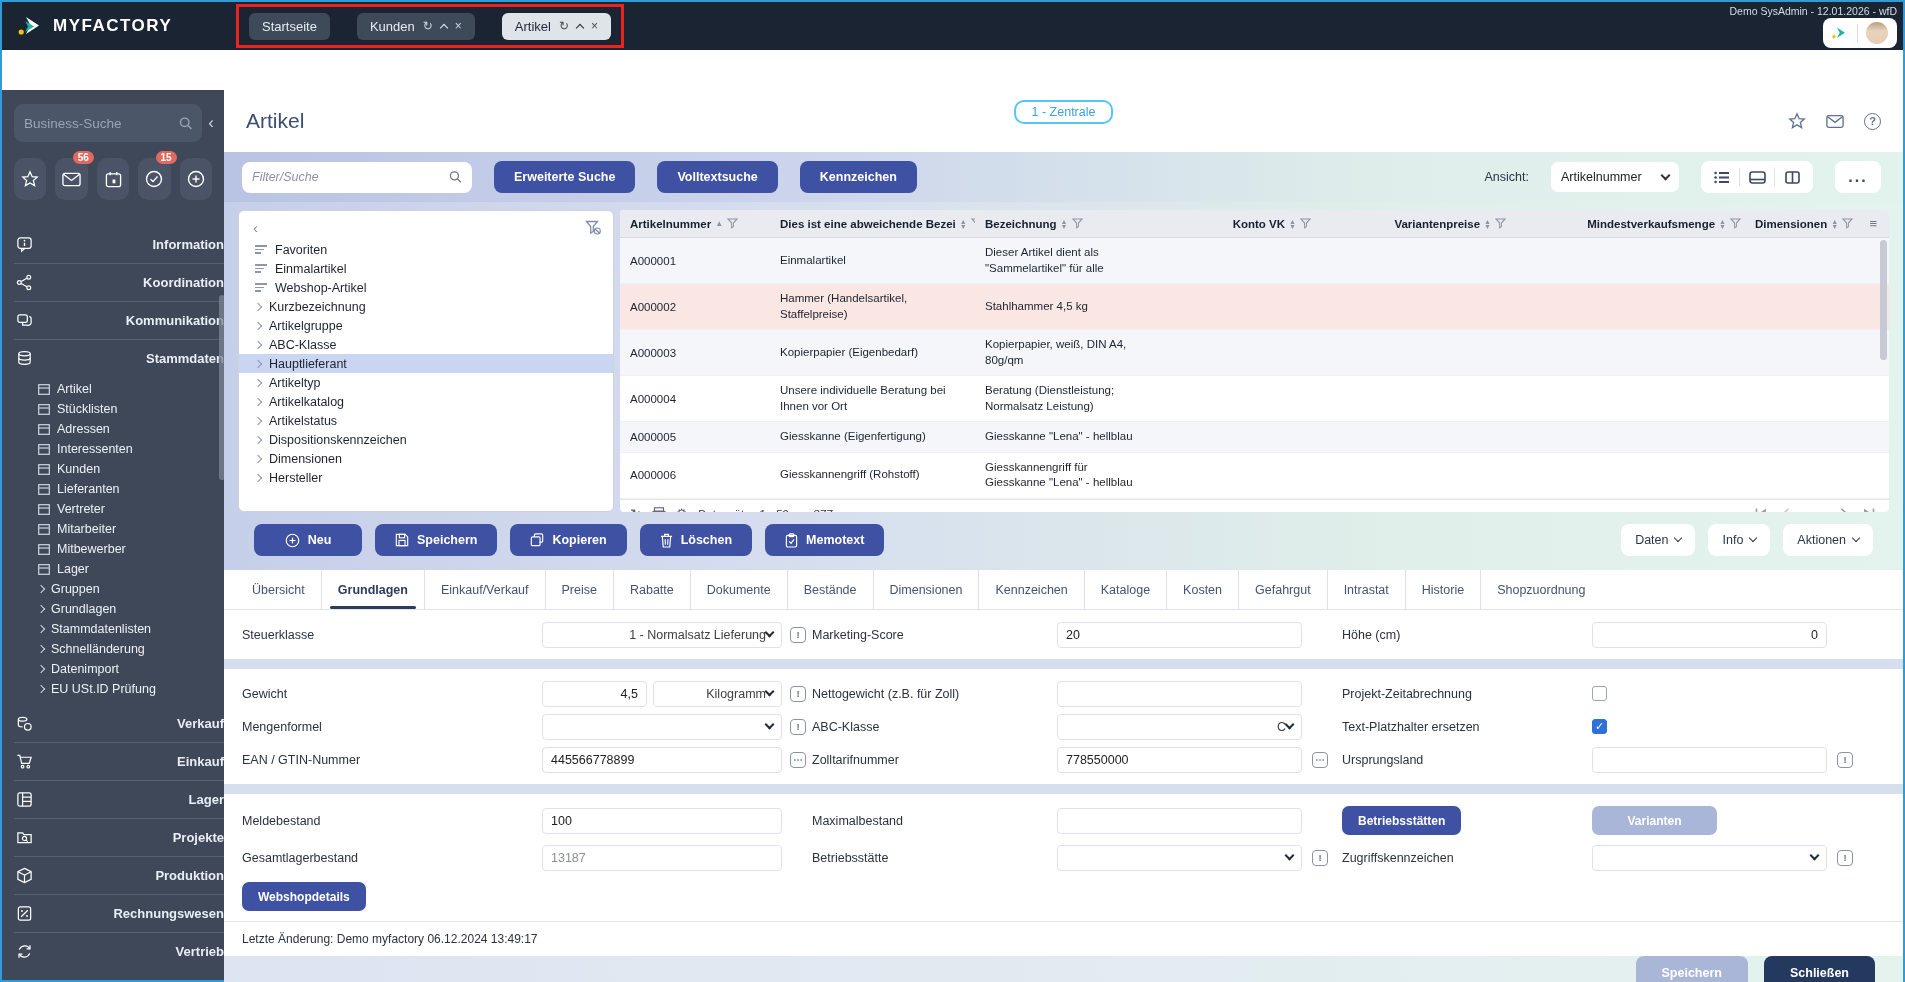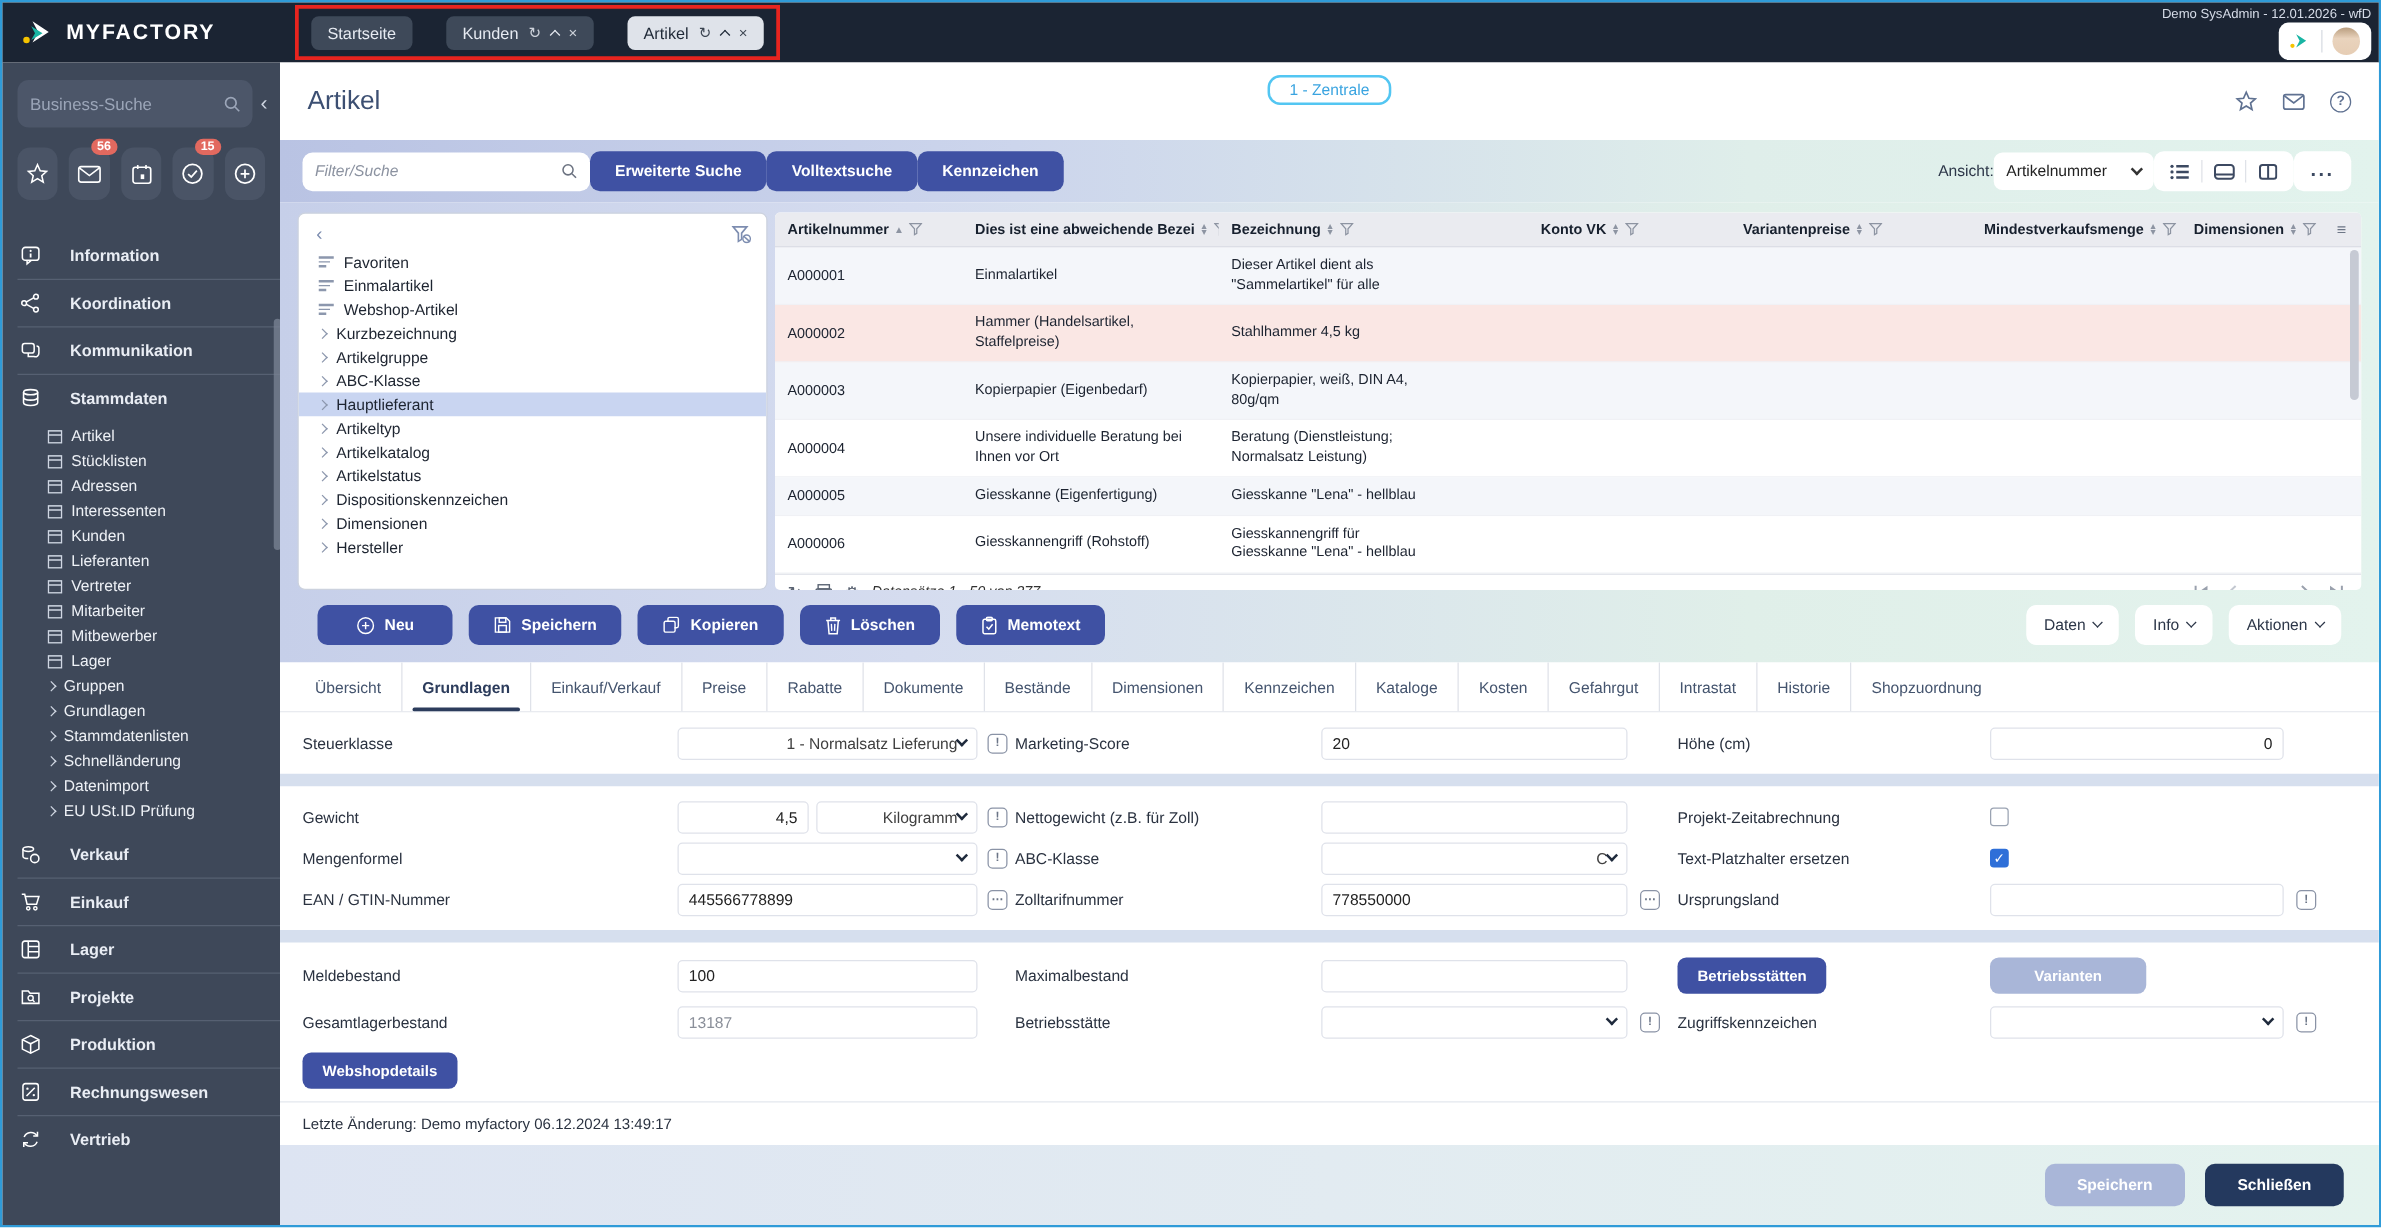--- a/index.html
+++ b/index.html
@@ -15,50 +15,50 @@
   .wtab.active { background:#dfe3ea; color:#1f2937; }
   .wtab .ticon { font-size:12px; opacity:.85; }
   .chevup { width:6px; height:6px; border-right:1.6px solid currentColor; border-bottom:1.6px solid currentColor; transform:rotate(-135deg); display:inline-block; margin-top:3px; }
   .top-right { margin-left:auto; display:flex; flex-direction:column; align-items:flex-end; padding-right:6px; gap:1px; }
   .user-info { color:#d6dce8; font-size:10.5px; }
   .user-pill { background:#fff; border-radius:8px; height:30px; width:74px; display:flex; align-items:center; justify-content:space-evenly; }
   .pill-divider { width:1px; height:18px; background:#d7dbe2; }
   .avatar { width:22px; height:22px; border-radius:50%; background:linear-gradient(180deg,#b99d7e 0%,#e9d3bd 40%,#e6cdb4 100%); }
 
   
-  .body { flex:1; display:flex; min-height:0; }
+  .body { flex:1; display:flex; min-height:0;margin-top:40px; }
 
   
   .sidebar { width:222px; flex:0 0 222px; background:var(--sidebar,#3e4859); color:#e9edf4; position:relative; padding-top:14px; overflow:hidden; }
   .search-row { display:flex; align-items:center; padding:0 10px 0 12px; gap:6px; }
   .search-pill { flex:1; background:#4c5669; border-radius:9px; height:38px; display:flex; align-items:center; padding:0 10px; }
   .search-pill input { background:transparent; border:none; outline:none; color:#e9edf4; font-size:13.5px; width:100%; font-family:"Liberation Sans",sans-serif; }
   .search-pill input::placeholder { color:#9ba5b8; }
   .collapse-chev { color:#cdd4e0; font-size:17px; cursor:pointer; }
   .quick-row { display:flex; gap:9px; padding:16px 12px 6px 12px; }
   .qbtn { width:42px; height:42px; background:#4a5466; border-radius:10px; display:flex; align-items:center; justify-content:center; position:relative; cursor:pointer; }
   .qbadge { position:absolute; top:-7px; right:-6px; background:var(--badge,#e2695f); color:#fff; font-size:10px; font-weight:bold; border-radius:9px; padding:1px 5px; }
   .nav { margin-top:20px; }
-  .nav-sec { display:flex; align-items:center; gap:23px; padding:10px 0 10px 14px; font-size:13px; font-weight:bold; cursor:pointer; }
+  .nav-sec { display:flex; align-items:center; gap:23px; padding:10px 0 10px 14px; font-size:13px; font-weight:bold; cursor:pointer;justify-content:space-between; }
   .nav-sep { height:1px; background:#566072; margin:0 0 0 12px; }
   .sub-list { padding:2px 0 6px 0; }
   .sub-item { display:flex; align-items:center; gap:7px; padding:3px 0 3px 36px; font-size:12.5px; color:#eef1f6; cursor:pointer; }
   .sub-chev { width:6px; height:6px; border-right:1.6px solid #cfd6e2; border-bottom:1.6px solid #cfd6e2; transform:rotate(-45deg); display:inline-block; flex:0 0 auto; }
   .edge-scroll { position:absolute; right:-1px; top:205px; width:6px; height:185px; background:#7b8496; border-radius:3px; opacity:.75; }
 
   
   .content { flex:1; display:flex; flex-direction:column; min-width:0; background:#fff; position:relative; }
   .content-header { height:62px; flex:0 0 62px; display:flex; align-items:center; padding:0 22px; position:relative; }
   .page-title { color:#3c4f72; font-size:21px; font-weight:normal; }
   .site-badge { position:absolute; left:50%; top:10px; transform:translateX(-50%); border:2px solid var(--sitebadge,#53c6f2); color:#3aa4e0; font-size:12.5px; border-radius:10px; padding:3px 16px; background:#fff; }
   .header-icons { margin-left:auto; display:flex; align-items:center; gap:20px; color:#5f7191; }
   .hicon { width:18px; height:18px; display:flex; align-items:center; justify-content:center; cursor:pointer; }
   .help-circle { width:17px; height:17px; border:1.6px solid #5f7191; border-radius:50%; font-size:11px; font-weight:bold; display:flex; align-items:center; justify-content:center; cursor:pointer; }
 
-  .filterband { height:50px; flex:0 0 50px; background:linear-gradient(90deg,#b9c3e3 0%,#ccd5ec 35%,#dfeeea 70%,#e2f3ed 100%); display:flex; align-items:center; padding:0 22px 0 18px; gap:0; }
+  .filterband { height:50px; flex:0 0 50px; background:linear-gradient(90deg,#b9c3e3 0%,#ccd5ec 35%,#dfeeea 70%,#e2f3ed 100%); display:flex; align-items:center; padding:0 22px 0 18px; gap:22px; }
   .fsearch { background:#fff; border-radius:8px; height:31px; width:230px; display:flex; align-items:center; padding:0 10px; }
   .fsearch input { border:none; outline:none; font-size:12.5px; font-style:italic; color:#555; width:100%; font-family:"Liberation Sans",sans-serif; }
   .fsearch input::placeholder { color:#8b92a0; font-style:italic; }
   .btn-indigo { background:var(--accent,#3f51a3); color:#fff; border:none; border-radius:8px; height:32px; padding:0 20px; font-size:12.5px; font-weight:bold; cursor:pointer; font-family:"Liberation Sans",sans-serif; }
   .ansicht-label { margin-left:auto; font-size:12.5px; color:#2c3648; }
   .ansicht-select { background:#fff; border-radius:7px; height:30px; width:128px; display:flex; align-items:center; justify-content:space-between; padding:0 10px; font-size:12.5px; color:#222; cursor:pointer; }
   .chev-dn { width:7px; height:7px; border-right:2px solid #333; border-bottom:2px solid #333; transform:rotate(45deg); display:inline-block; margin-top:-4px; }
   .view-pill { background:#fff; border-radius:8px; height:32px; display:flex; align-items:center; padding:0 4px; }
   .view-btn { width:34px; height:26px; display:flex; align-items:center; justify-content:center; color:#3c4961; cursor:pointer; }
   .view-div { width:1px; height:18px; background:#dfe2e8; }

